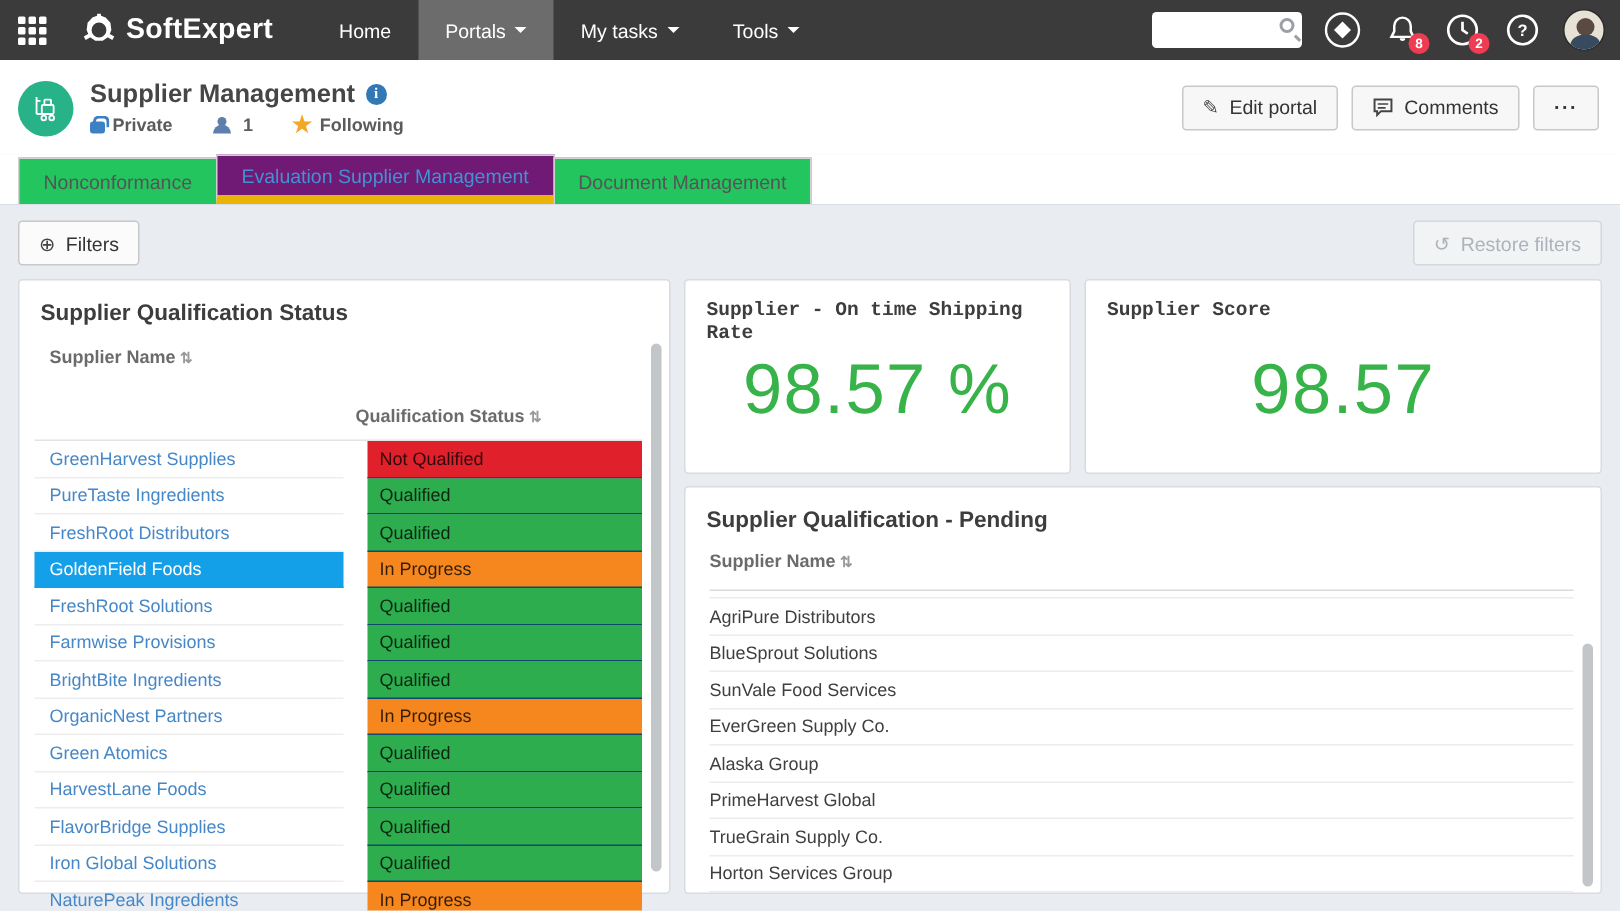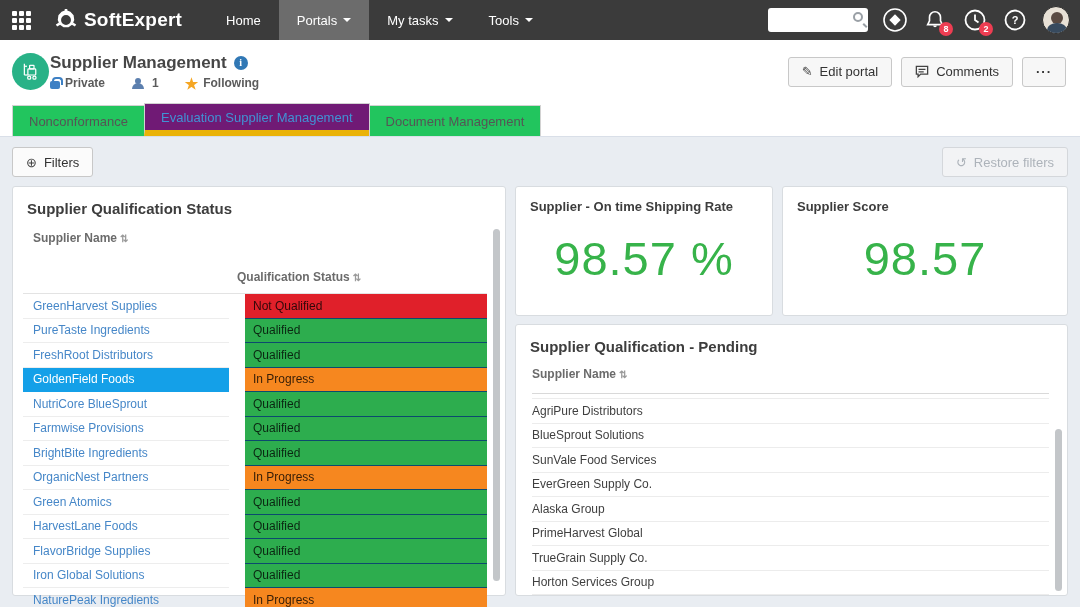--- a/index.html
+++ b/index.html
@@ -25,21 +25,21 @@
   .search-glyph { position:absolute; right:5px; top:4px; width:10px; height:10px; border:2px solid #9aa0a6; border-radius:50%; }
   .search-glyph::after { content:""; position:absolute; width:2px; height:5px; background:#9aa0a6; transform:rotate(-45deg); left:9px; top:9px; }
   .nav-icon { position:relative; width:26px; height:26px; display:flex; align-items:center; justify-content:center; cursor:pointer; }
   .badge { position:absolute; bottom:-3px; right:-5px; min-width:14px; height:14px; border-radius:8px; background:#ee3d52; color:#fff; font-size:9px; font-weight:bold; display:flex; align-items:center; justify-content:center; padding:0 3px; }
   .avatar { width:28px; height:28px; border-radius:50%; background:#e8e1d6; position:relative; overflow:hidden; border:1px solid #2c2c2c; cursor:pointer; }
   .avatar .head { position:absolute; left:8px; top:5px; width:12px; height:12px; border-radius:50%; background:#5a4a42; }
   .avatar .body { position:absolute; left:4px; top:16px; width:20px; height:14px; border-radius:50% 50% 0 0; background:#374a5e; }
 
   
   .portal-header { background:#fff; height:63px; display:flex; align-items:center; justify-content:space-between; padding:0 14px 0 12px; }
-  .ph-left { display:flex; align-items:flex-start; gap:1px; }
+  .ph-left { display:flex; align-items:flex-end; gap:11px; }
   .portal-avatar { width:37px; height:37px; border-radius:50%; background:#28b287; display:flex; align-items:center; justify-content:center; flex:0 0 auto; }
   .ph-title-row { display:flex; align-items:center; gap:7px; }
   .ph-title { font-size:17px; font-weight:bold; color:#464646; }
   .info-icon { width:14px; height:14px; border-radius:50%; background:#3178b5; color:#fff; font-size:10px; font-weight:bold; font-family:"Liberation Serif", serif; display:flex; align-items:center; justify-content:center; cursor:pointer; }
   .ph-meta { display:flex; align-items:center; gap:26px; margin-top:3px; font-size:12px; font-weight:bold; color:#5b5b5b; }
   .meta-item { display:flex; align-items:center; gap:5px; }
   .lock-glyph { width:10px; height:8px; background:#3d80c4; border-radius:2px; position:relative; margin-top:4px; }
   .lock-glyph::before { content:""; position:absolute; left:1.5px; top:-4px; width:7px; height:6px; border:2px solid #3d80c4; border-bottom:none; border-radius:4px 4px 0 0; }
   .users-glyph { position:relative; width:16px; height:11px; }
   .users-glyph::before { content:""; position:absolute; left:4px; top:0; width:6px; height:6px; border-radius:50%; background:#5c7fae; }
@@ -60,23 +60,23 @@
   .content { padding:10px 12px 0 12px; }
   .filters-row { display:flex; justify-content:space-between; align-items:center; margin-bottom:9px; }
   .btn-filters { background:#fbfbfb; }
   .btn-restore { color:#adb3ba; background:#f2f3f5; border-color:#d4d7db; cursor:default; }
   .btn-restore .glyph { color:#adb3ba; }
   .glyph-circle-plus { font-size:15px; line-height:1; }
 
   .grid { display:flex; gap:9px; align-items:flex-start; }
   .card { background:#fff; border:1px solid #d8dce0; border-radius:3px; position:relative; }
   .card-title { font-size:15px; font-weight:bold; color:#3d3d3d; padding:13px 14px 0 14px; }
-  .kpi-title { font-size:13px; font-weight:bold; color:#3d3d3d; padding:12px 22px 0 14px; }
-
-  .card-left { width:494px; height:410px; }
+  .kpi-title { font-size:13px; font-weight:bold; color:#3d3d3d; padding:12px 22px 0 14px;font-family:Liberation Mono, monospace; }
+
+  .card-left { width:435px; height:410px; }
   .qtable { margin:14px 18px 0 10px; font-size:12px; }
   .qhead { display:flex; color:#6b6b6b; font-weight:bold; padding-bottom:9px; border-bottom:1px solid #e3e3e3; }
   .qhead .h1c { width:206px; padding-left:10px; }
   .qhead .h2c { flex:1; padding-left:8px;margin-top:39px; }
   .sort { color:#9a9a9a; font-size:10px; margin-left:3px; }
   .qrow { display:flex; height:24.5px; align-items:stretch; cursor:pointer; }
   .qname { width:206px; display:flex; align-items:center; padding-left:10px; color:#4687c8; border-bottom:1px solid #ededed; }
   .qstatus { flex:1; display:flex; align-items:center; padding-left:8px; color:rgba(0,0,0,.78); border-bottom:1px solid #0c4a6e;margin-left:16px; }
   .qrow.selected .qname { background:#14a0e8; color:#fff; border-bottom-color:#14a0e8; }
   .vscroll { position:absolute; width:7px; background:#c3c6c9; border-radius:4px; }
@@ -274,21 +274,21 @@
             </div>
             <div class="qrow">
               <div class="qname">FreshRoot Distributors</div>
               <div class="qstatus" style="background: rgb(45, 173, 78);">Qualified</div>
             </div>
             <div class="qrow selected">
               <div class="qname">GoldenField Foods</div>
               <div class="qstatus" style="background: rgb(246, 135, 31);">In Progress</div>
             </div>
             <div class="qrow">
-              <div class="qname">NutriCore BlueSprout</div>
+              <div class="qname">FreshRoot Solutions</div>
               <div class="qstatus" style="background: rgb(45, 173, 78);">Qualified</div>
             </div>
             <div class="qrow">
               <div class="qname">Farmwise Provisions</div>
               <div class="qstatus" style="background: rgb(45, 173, 78);">Qualified</div>
             </div>
             <div class="qrow">
               <div class="qname">BrightBite Ingredients</div>
               <div class="qstatus" style="background: rgb(45, 173, 78);">Qualified</div>
             </div>

